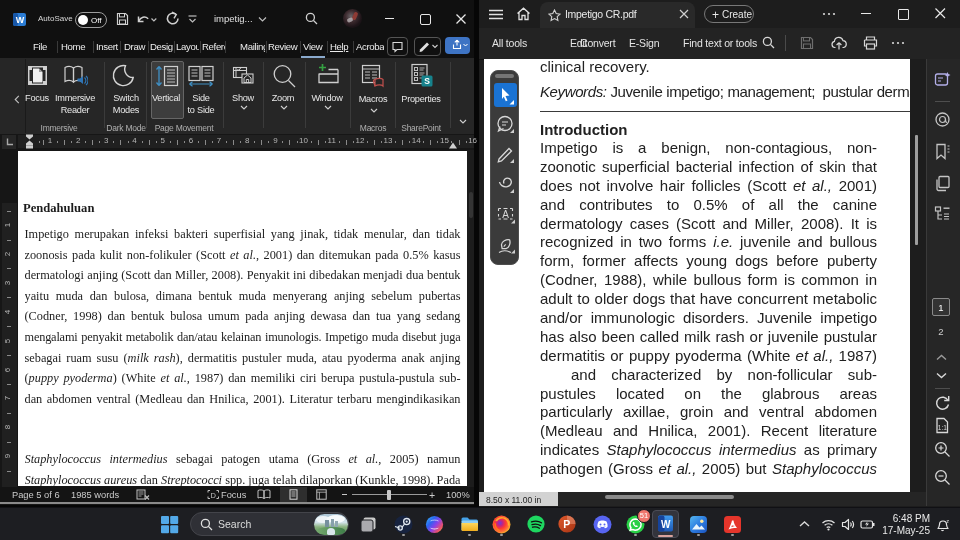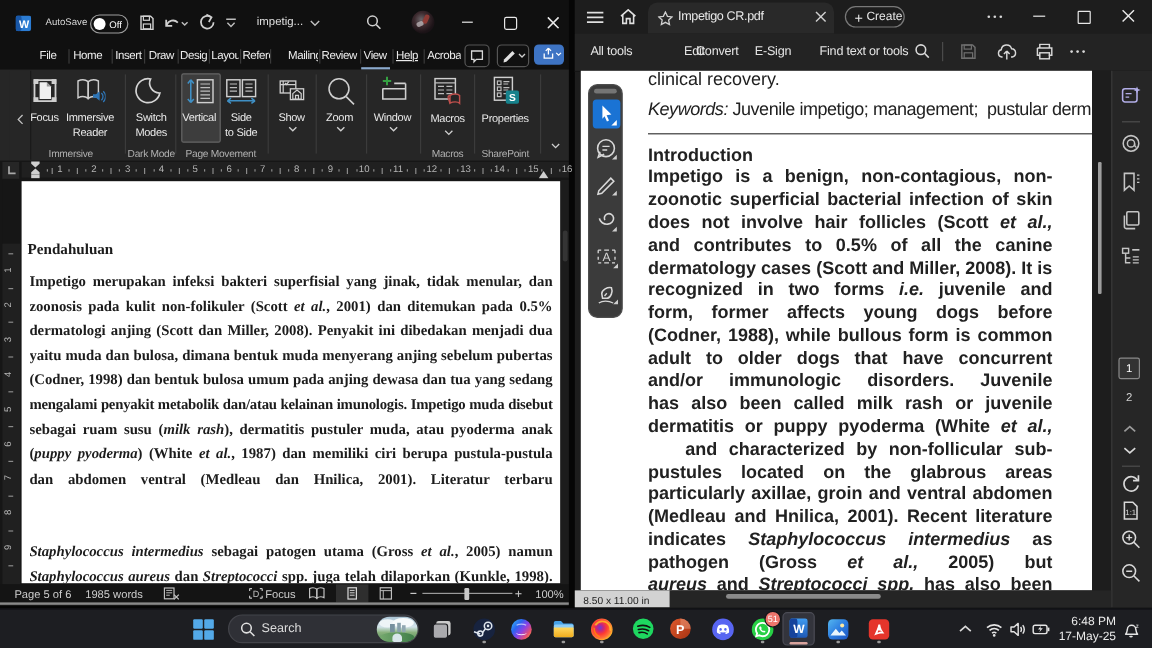--- a/index.html
+++ b/index.html
@@ -1,19 +1,19 @@
 <!DOCTYPE html>
 <html><head><meta charset="utf-8">
 <style>
 html,body{margin:0;padding:0;}
 body{width:960px;height:540px;overflow:hidden;background:#060606;
  font-family:"Liberation Sans",sans-serif;position:relative;-webkit-font-smoothing:antialiased;}
 .ab{position:absolute;}
 svg{display:block;}
-.jl{text-align:justify;text-align-last:justify;overflow:hidden;font-weight:bold;}
+.jl{text-align:justify;text-align-last:justify;overflow:hidden;}
 </style></head><body>
 
 <div class="ab" style="left:0;top:0;width:474px;height:505px;background:#161616;">
 <div class="ab" style="left:0;top:0;width:474px;height:33px;background:#101010;">
 <div class="ab" style="left:13px;top:13px;width:13px;height:13px;">
 <svg width="13" height="13">
           <rect x="0" y="0" width="13" height="13" rx="2" fill="#2b7cd3"></rect>
 <rect x="0" y="0" width="5" height="13" rx="2" fill="#1857a8"></rect>
 <text x="7" y="10" font-size="9" font-weight="bold" fill="#fff" text-anchor="middle" font-family="Liberation Sans">W</text>
         </svg>
@@ -532,21 +532,20 @@
 <div class="jl" style="height:18.9px;">adult to older dogs that have concurrent metabolic</div>
 <div class="jl" style="height:18.9px;">and/or immunologic disorders. Juvenile impetigo</div>
 <div class="jl" style="height:18.9px;">has also been called milk rash or juvenile pustular</div>
 <div class="jl" style="height:18.9px;">dermatitis or puppy pyoderma (White <i>et al.,</i> 1987)</div>
 <div class="jl" style="height:18.9px;margin-left:31px;">and characterized by non-follicular sub-corneal</div>
 <div class="jl" style="height:18.9px;">pustules located on the glabrous areas</div>
 <div class="jl" style="height:18.9px;">particularly axillae, groin and ventral abdomen</div>
 <div class="jl" style="height:18.9px;">(Medleau and Hnilica, 2001). Recent literature</div>
 <div class="jl" style="height:18.9px;">indicates <i>Staphylococcus intermedius</i> as primary</div>
 <div class="jl" style="height:18.9px;">pathogen (Gross <i>et al.,</i> 2005) but <i>Staphylococcus</i></div>
-<div class="jl" style="height:18.9px;"><i>aureus</i> and <i>Streptococci spp.</i> has also been</div>
 </div>
 </div>
 <div class="ab" style="left:11px;top:70px;width:29px;height:195px;background:#3b3b3b;border:1px solid #4e4e4e;border-radius:8px;box-sizing:border-box;">
 <div class="ab" style="left:4px;top:3px;width:19px;height:3.5px;background:#757575;border-radius:2px;"></div>
 <div class="ab" style="left:2.5px;top:11.5px;width:23px;height:24px;background:#1a73d4;border-radius:3px;">
 <svg width="23" height="24">
           <path d="M8 5 L15.5 12.5 L11.5 13 L13.5 17.5 L11.8 18.3 L9.8 13.8 L8 16 z" fill="#fff"></path>
 <path d="M19 20.5 l-4.5 0 4.5-4.5 z" fill="#fff" transform="translate(1,1)"></path>
         </svg>
       </div>

